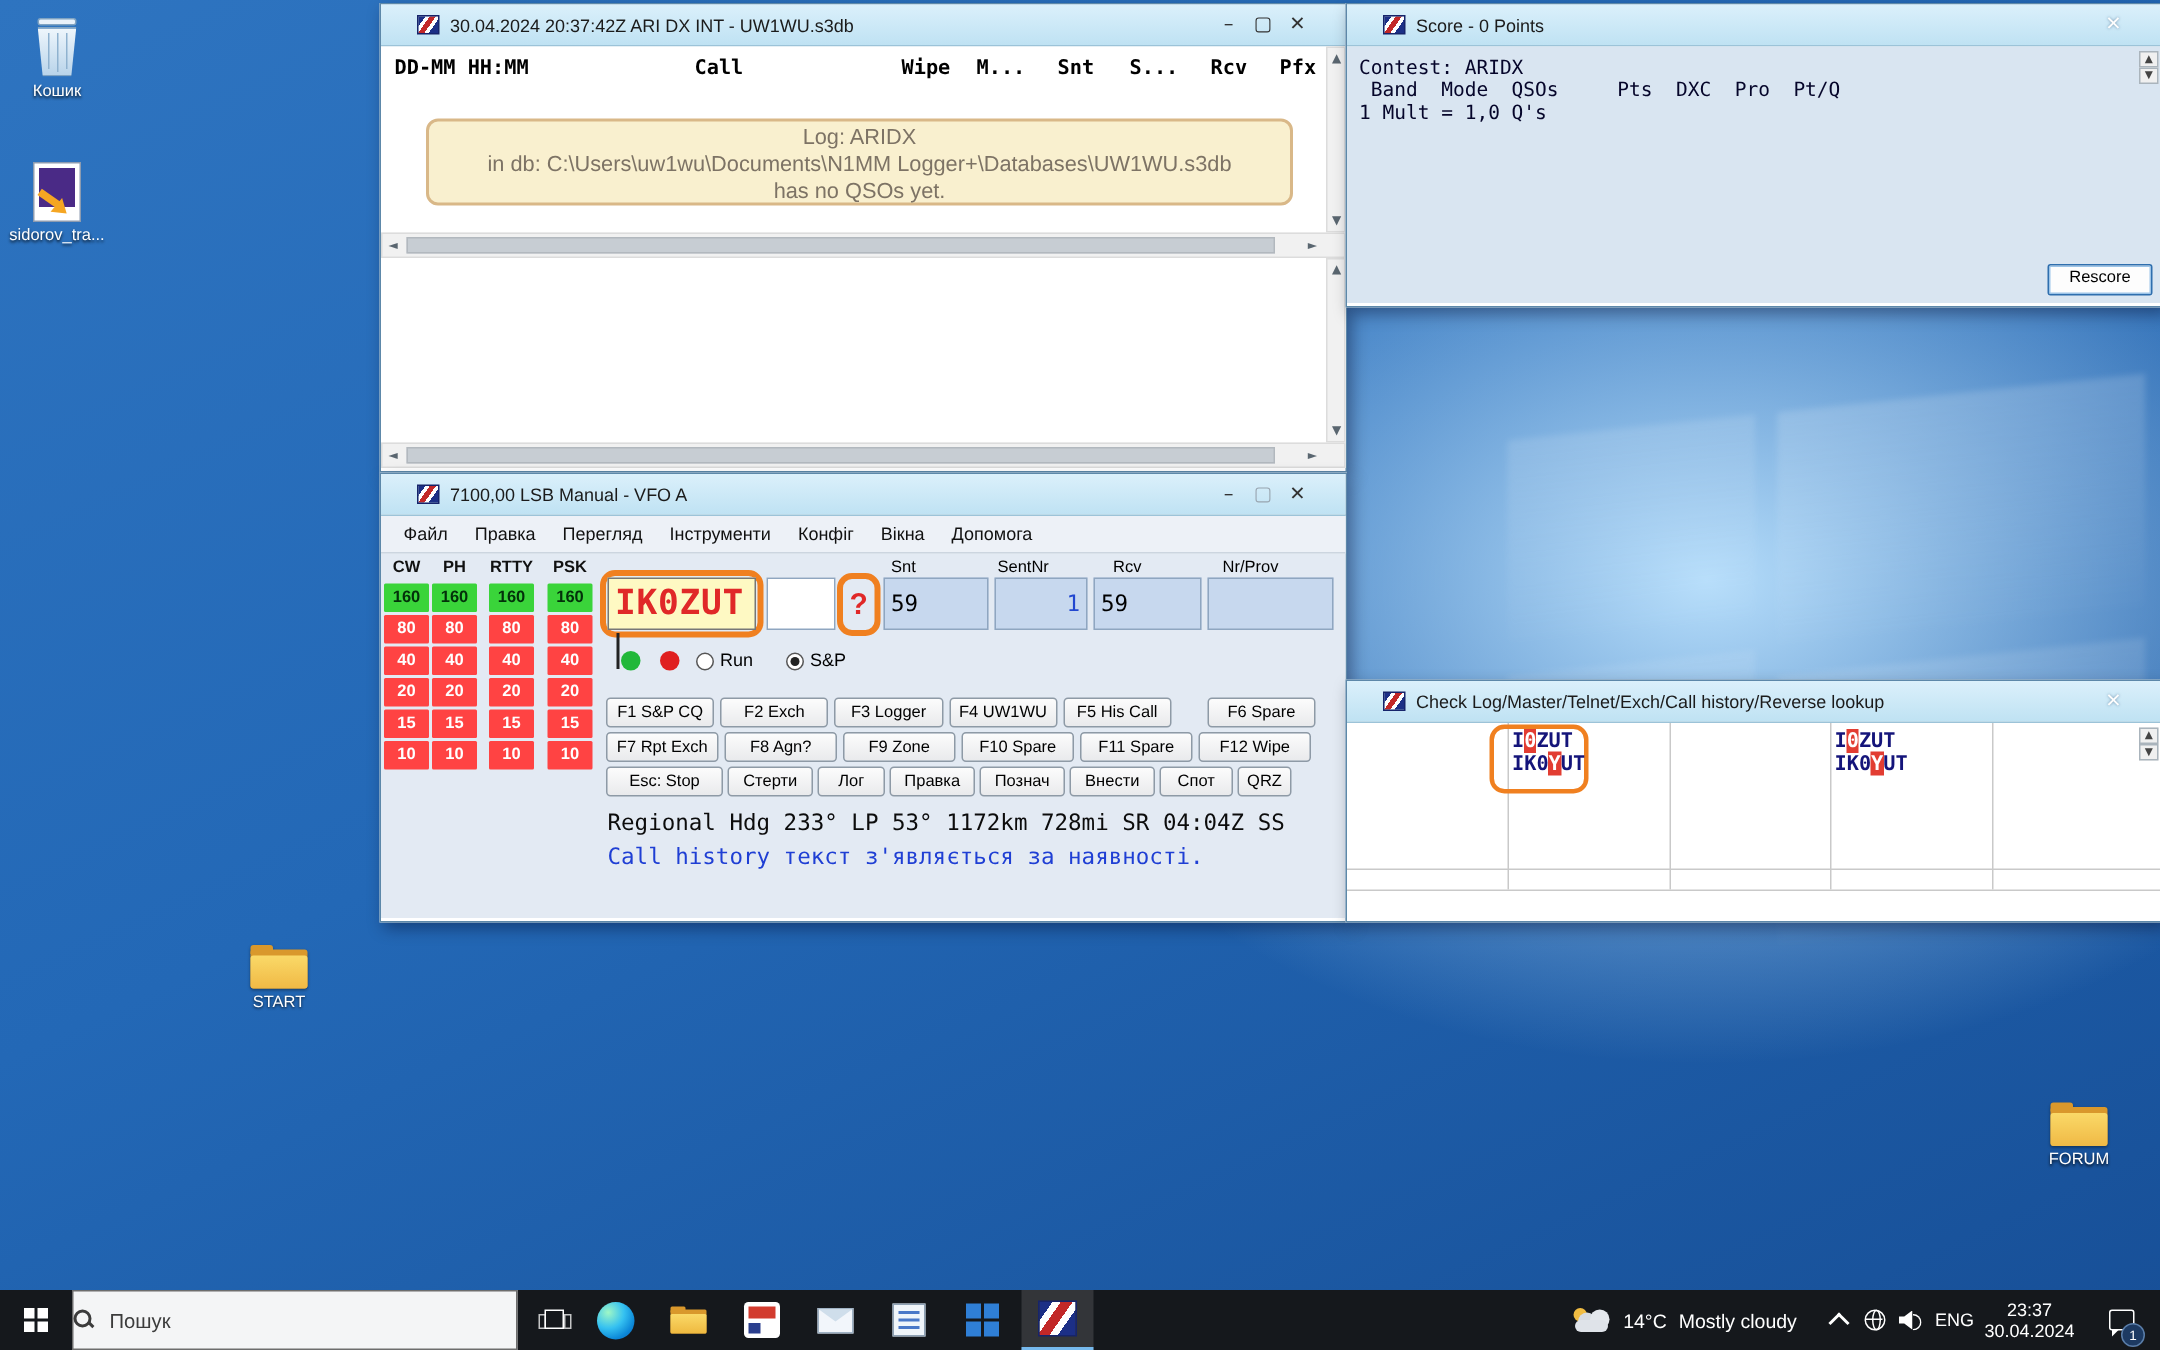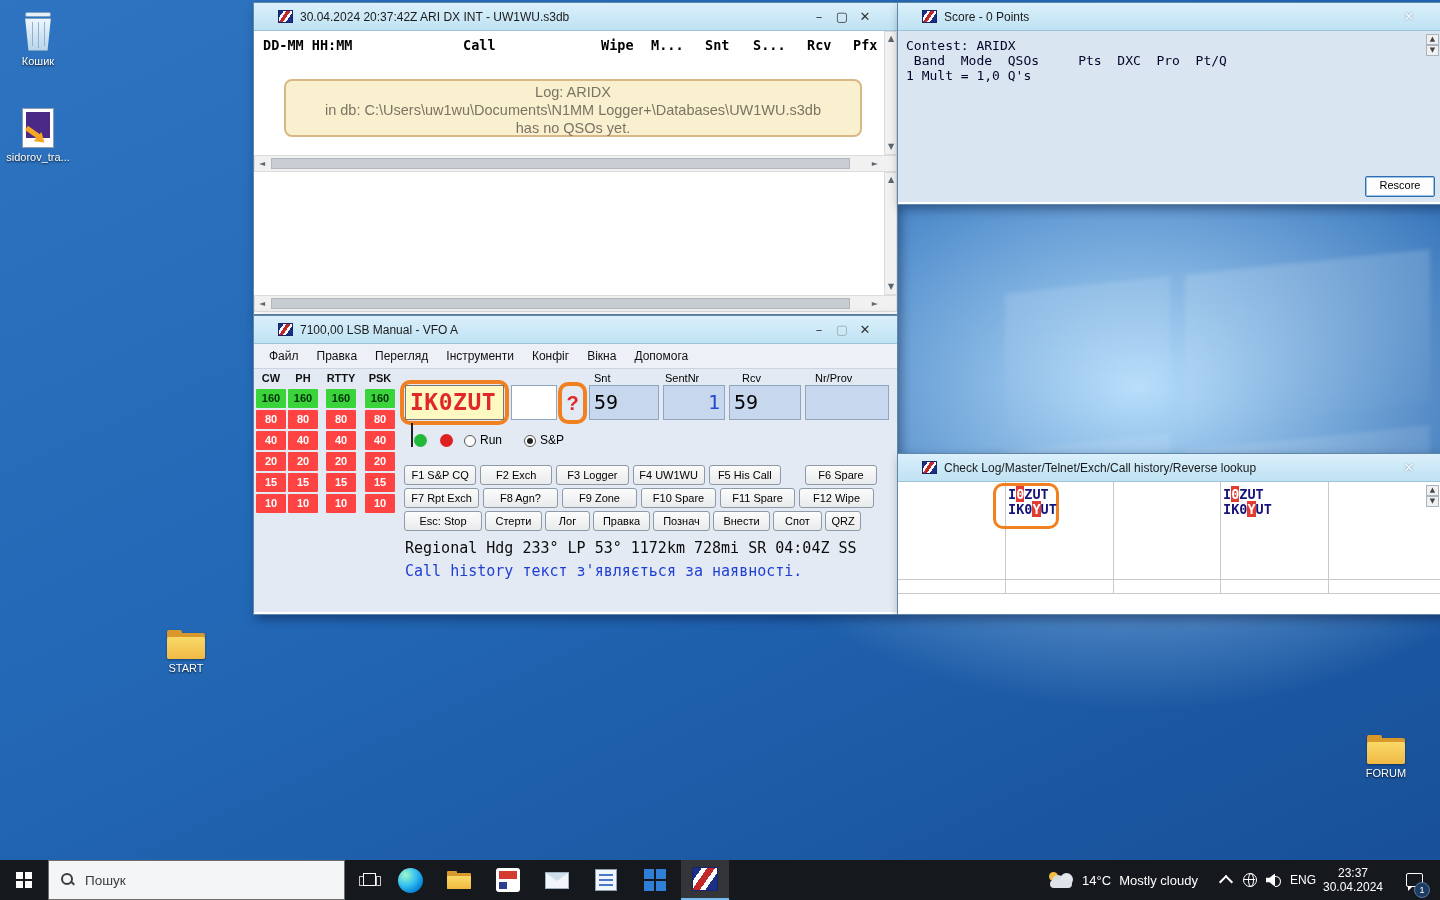--- a/index.html
+++ b/index.html
@@ -53,21 +53,21 @@
 
   
   .menubar{position:absolute;left:0;top:0;right:0;height:25px;background:#edf1f7;border-bottom:1px solid #ccd5df;
     display:flex;align-items:center;padding-left:6px;box-sizing:border-box;}
   .menubar .mi{font-size:12px;color:#111;padding:3px 9px;}
   .bandhdr{height:15px;text-align:center;font-size:11px;font-weight:bold;color:#111;}
   .bandcell{position:relative;height:19px;margin-top:2px;text-align:center;font-size:11px;font-weight:bold;line-height:19px;border-radius:1px;}
   .bg-green{background:#3ad43a;color:#063;color:#03300a;}
   .bg-red{background:#ff4343;color:#fff;}
   .fld{position:absolute;box-sizing:border-box;border:1px solid #8fa6c0;background:#c7d8ee;
-    font-family:"DejaVu Sans Mono",monospace;font-size:20px;line-height:33px;color:#000;padding:0 4px;}
+    font-family:"DejaVu Sans Mono",monospace;font-size:15px;line-height:33px;color:#000;padding:0 4px;}
   .ring{position:absolute;border:4px solid #f08020;border-radius:10px;box-sizing:border-box;}
   .btn{position:relative;background:linear-gradient(#fcfcfc,#e9eaec);border:1px solid #8e9aa6;border-radius:3px;
     box-sizing:border-box;font-size:11px;color:#000;display:flex;align-items:center;justify-content:center;white-space:nowrap;}
   .radio{width:12px;height:12px;border:1px solid #555;border-radius:50%;background:#fff;box-sizing:border-box;position:absolute;}
   .radio.sel::after{content:"";position:absolute;left:2px;top:2px;width:6px;height:6px;border-radius:50%;background:#222;}
   .dot{width:13px;height:13px;border-radius:50%;position:absolute;}
   .statusbar{position:absolute;left:0;right:0;bottom:0;height:21px;background:#e3eaf3;border-top:1px solid #b5bfca;
     font-size:11px;color:#222;box-sizing:border-box;}
   .ssep{position:absolute;top:2px;bottom:2px;width:0;border-left:1px solid #aeb9c5;border-right:1px solid #f4f7fa;}
   .grip{position:absolute;right:2px;bottom:2px;width:11px;height:11px;
@@ -79,21 +79,21 @@
   .vline{position:absolute;top:0;width:0;border-left:1px solid #c9c9c9;}
   .hline{position:absolute;left:0;right:0;height:0;border-top:1px solid #c9c9c9;}
 
   
   #taskbar{position:absolute;left:0;right:0;bottom:0;height:40px;background:#15181c;display:block;color:#fff;}
   .tb-slot{position:absolute;top:0;height:40px;display:flex;align-items:center;justify-content:center;}
   .tb-active{background:rgba(255,255,255,.13);border-bottom:2px solid #76b9ed;box-sizing:border-box;}
   .winlogo{display:grid;grid-template-columns:7px 7px;grid-template-rows:7px 7px;gap:2px;}
   .winlogo i{background:#fff;}
   .searchbox{position:absolute;left:48px;top:0;width:297px;height:40px;background:#f4f5f6;border:1px solid #6d6d6d;
-    box-sizing:border-box;display:flex;align-items:center;gap:10px;padding-left:12px;color:#3c3c3c;font-size:13.5px;}
+    box-sizing:border-box;display:flex;align-items:center;gap:10px;color:#3c3c3c;font-size:13.5px;}
   .mag{position:relative;width:14px;height:14px;}
   .mag::before{content:"";position:absolute;left:0;top:0;width:8px;height:8px;border:2px solid #3c3c3c;border-radius:50%;}
   .mag::after{content:"";position:absolute;left:9px;top:9px;width:5px;height:2px;background:#3c3c3c;transform:rotate(45deg);}
   .tv-ico{position:relative;width:22px;height:14px;}
   .tv-ico .c{position:absolute;left:4px;top:0;width:13px;height:13px;border:1.5px solid #fff;box-sizing:border-box;}
   .tv-ico .l{position:absolute;left:0;top:3px;width:3px;height:8px;border:1px solid rgba(255,255,255,.75);}
   .tv-ico .r{position:absolute;right:0;top:3px;width:3px;height:8px;border:1px solid rgba(255,255,255,.75);}
   .edge-ico{width:25px;height:25px;border-radius:50%;
     background:radial-gradient(circle at 30% 28%,#9ff7c6,#35c1f1 42%,#0c88d8 72%,#0a5fb4);}
   .mini-folder{position:relative;width:24px;height:18px;}

